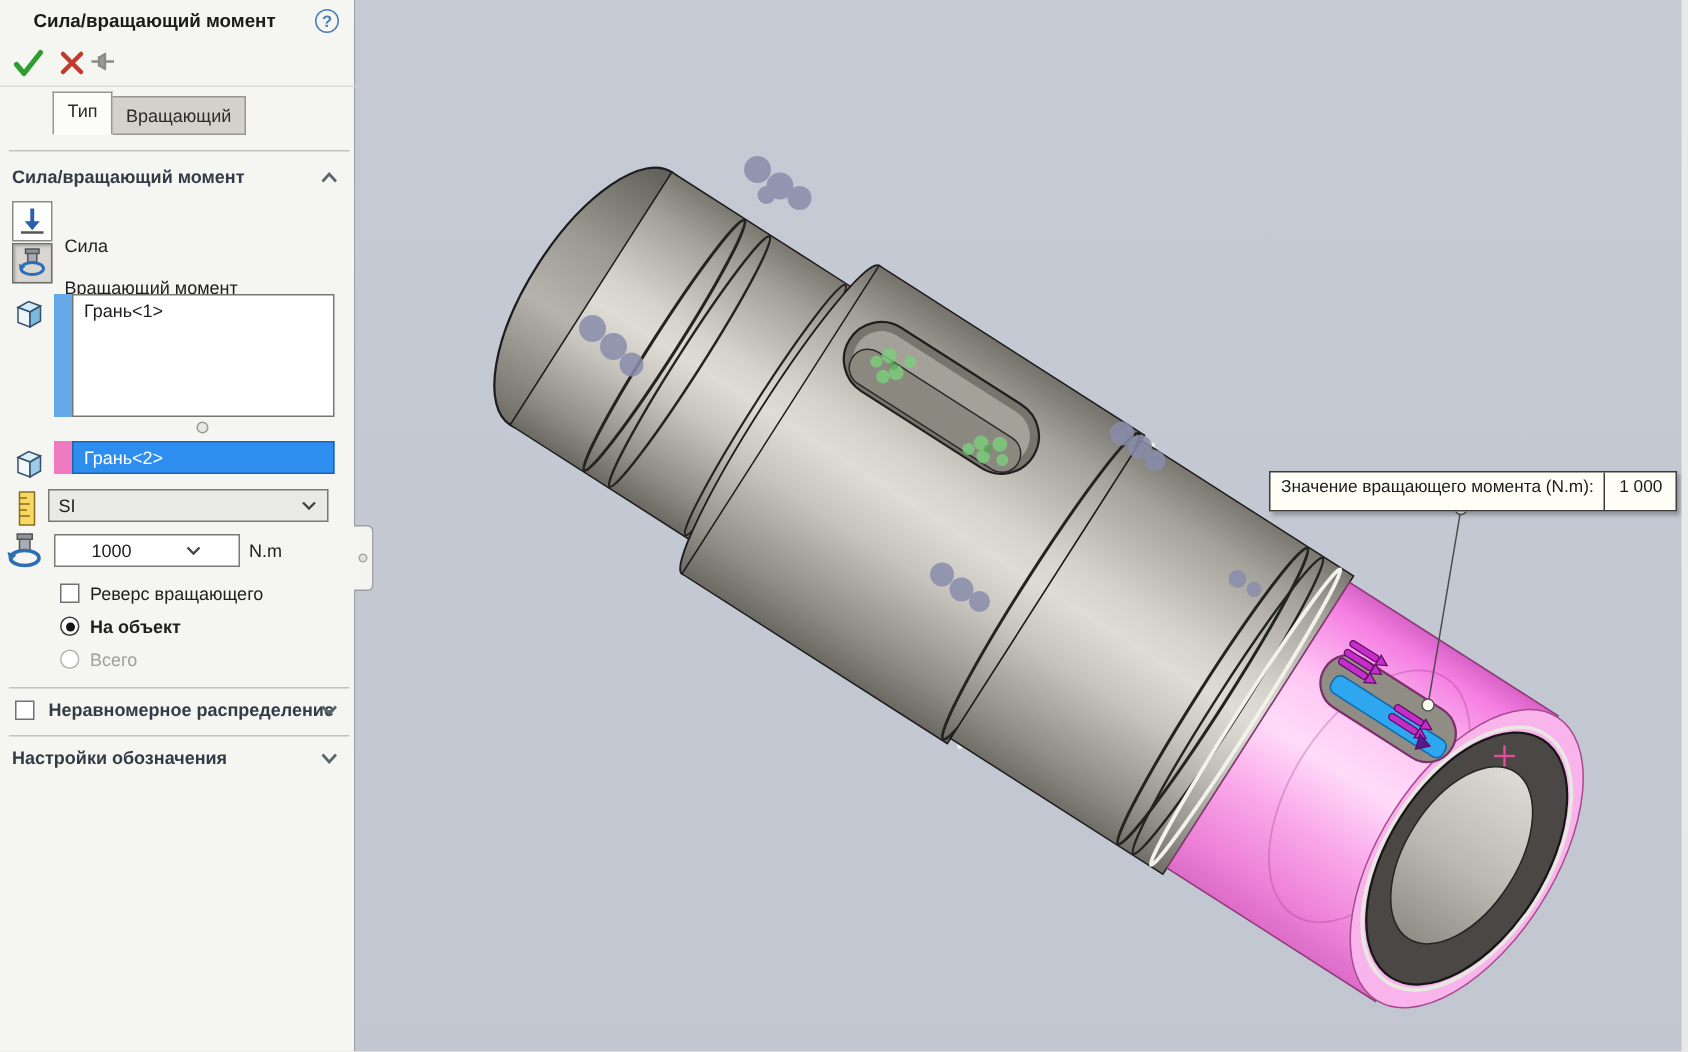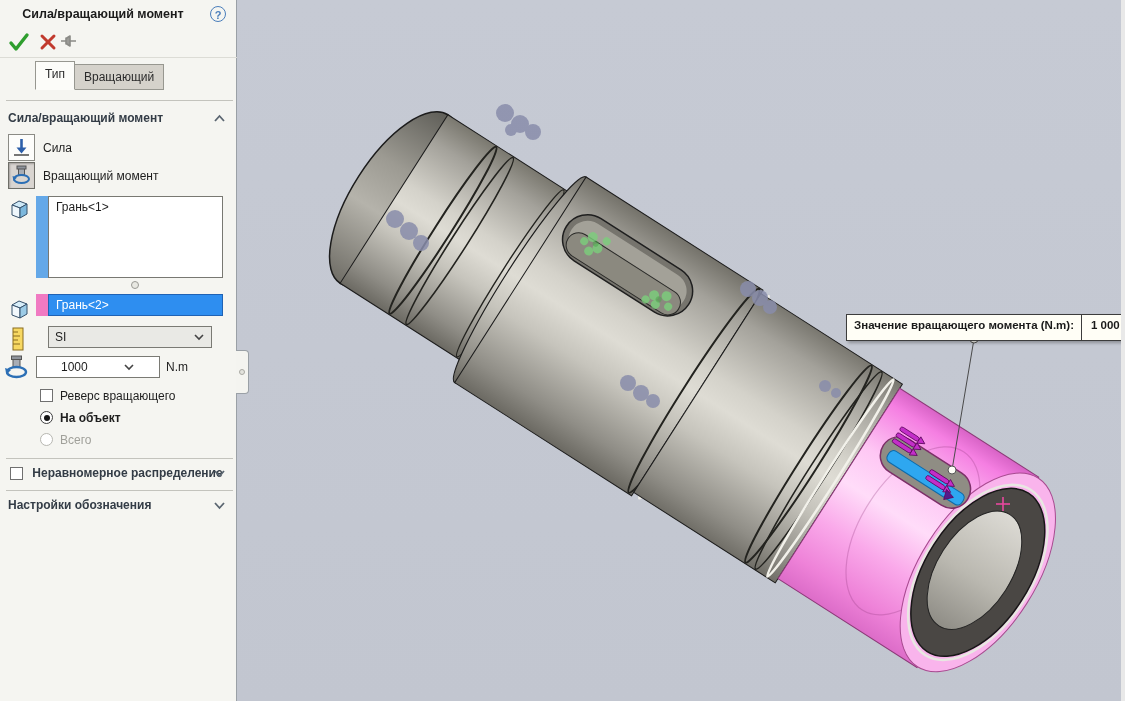--- a/index.html
+++ b/index.html
@@ -24,33 +24,33 @@
   .tab:not(.active){margin-left:-1px;}
 
   .sep{position:absolute;left:6px;right:3px;border-top:1px solid #c3c3bd;}
 
   .sec-head{position:absolute;left:8px;right:6px;font-weight:bold;color:#333c46;cursor:pointer;}
   .sec-head .chev{position:absolute;right:4px;top:1px;}
 
   .sq-btn{position:absolute;left:8px;width:27px;height:27px;background:#fdfdfb;border:1px solid #8b8b85;
           box-sizing:border-box;display:flex;align-items:center;justify-content:center;cursor:pointer;}
   .sq-btn.pressed{background:#d9d5d1;border:1px solid #6e6e68;box-shadow:inset 1px 1px 2px rgba(0,0,0,.25);}
-  .sq-lbl{position:absolute;left:43px;color:#1e1e1e;}
+  .sq-lbl{position:absolute;left:43px;color:#1e1e1e;margin-top:16px;}
 
   .sel-icon{position:absolute;left:6px;width:26px;height:26px;}
   .sel-bar{position:absolute;left:36px;width:12px;}
   .listbox{position:absolute;left:48px;width:175px;background:#fff;border:1px solid #787872;
            box-sizing:border-box;overflow:hidden;}
   .listbox .item{padding:3px 7px;color:#1e1e1e;cursor:pointer;}
   .rowbox{position:absolute;left:48px;width:175px;height:22px;background:#2e8ef0;border:1px solid #1f62b4;
           box-sizing:border-box;color:#fff;padding:3px 7px;cursor:pointer;}
   .grip{position:absolute;left:131px;width:8px;height:8px;border:1px solid #9a9a94;border-radius:50%;
         background:#e8e8e2;box-sizing:border-box;cursor:ns-resize;}
 
-  .dd{position:absolute;left:48px;width:164px;height:22px;border:1px solid #7a7a74;background:#e9e9e5;
+  .dd{position:absolute;left:32px;width:187px;height:22px;border:1px solid #7a7a74;background:#e9e9e5;
       box-sizing:border-box;display:flex;align-items:center;padding:0 6px;cursor:pointer;color:#1e1e1e;}
   .dd .chev{margin-left:auto;}
   .combo{position:absolute;left:36px;width:124px;height:22px;border:1px solid #7a7a74;background:#fff;
          box-sizing:border-box;display:flex;align-items:center;padding:0 24px;cursor:text;color:#1e1e1e;}
   .combo .chev{margin-left:auto;cursor:pointer;}
   .unit-lbl{position:absolute;left:166px;color:#1e1e1e;}
 
   .cb{width:13px;height:13px;border:1px solid #707070;background:#fff;display:inline-block;
       box-sizing:border-box;vertical-align:-2px;cursor:pointer;}
   .radio{width:13px;height:13px;border:1px solid #3f3f3f;background:#fff;border-radius:50%;
@@ -60,21 +60,21 @@
   .lbl{margin-left:7px;color:#1e1e1e;}
 
   
   #flyout{position:absolute;left:236px;top:350px;width:12px;height:42px;background:#f4f4f0;
           border:1px solid #9aa0a6;border-left:none;border-radius:0 4px 4px 0;z-index:5;cursor:pointer;}
   #flyout .dot{position:absolute;left:3px;top:18px;width:6px;height:6px;border-radius:50%;
                border:1px solid #a9a9a3;background:#e3e3dd;box-sizing:border-box;}
 
   
   #viewport{position:absolute;left:237px;top:0;width:884px;height:701px;
-            background:linear-gradient(#c6cad4,#c2c6d0);overflow:hidden;cursor:crosshair;font-weight:bold;}
+            background:linear-gradient(#c6cad4,#c2c6d0);overflow:hidden;cursor:crosshair;}
   #scene{position:absolute;left:0;top:0;}
 
   .callout{position:absolute;left:609px;top:314px;height:25px;display:flex;align-items:stretch;
            background:#fffef6;border:1px solid #3c3c3c;box-shadow:2px 2px 3px rgba(0,0,0,.28);
            font-size:11.5px;color:#1a1a1a;z-index:4;}
   .callout .c-lbl{padding:4px 7px;white-space:nowrap;}
   .callout .c-val{padding:4px 9px;border-left:1px solid #3c3c3c;white-space:nowrap;cursor:text;}
 </style>
 </head>
 <body>

